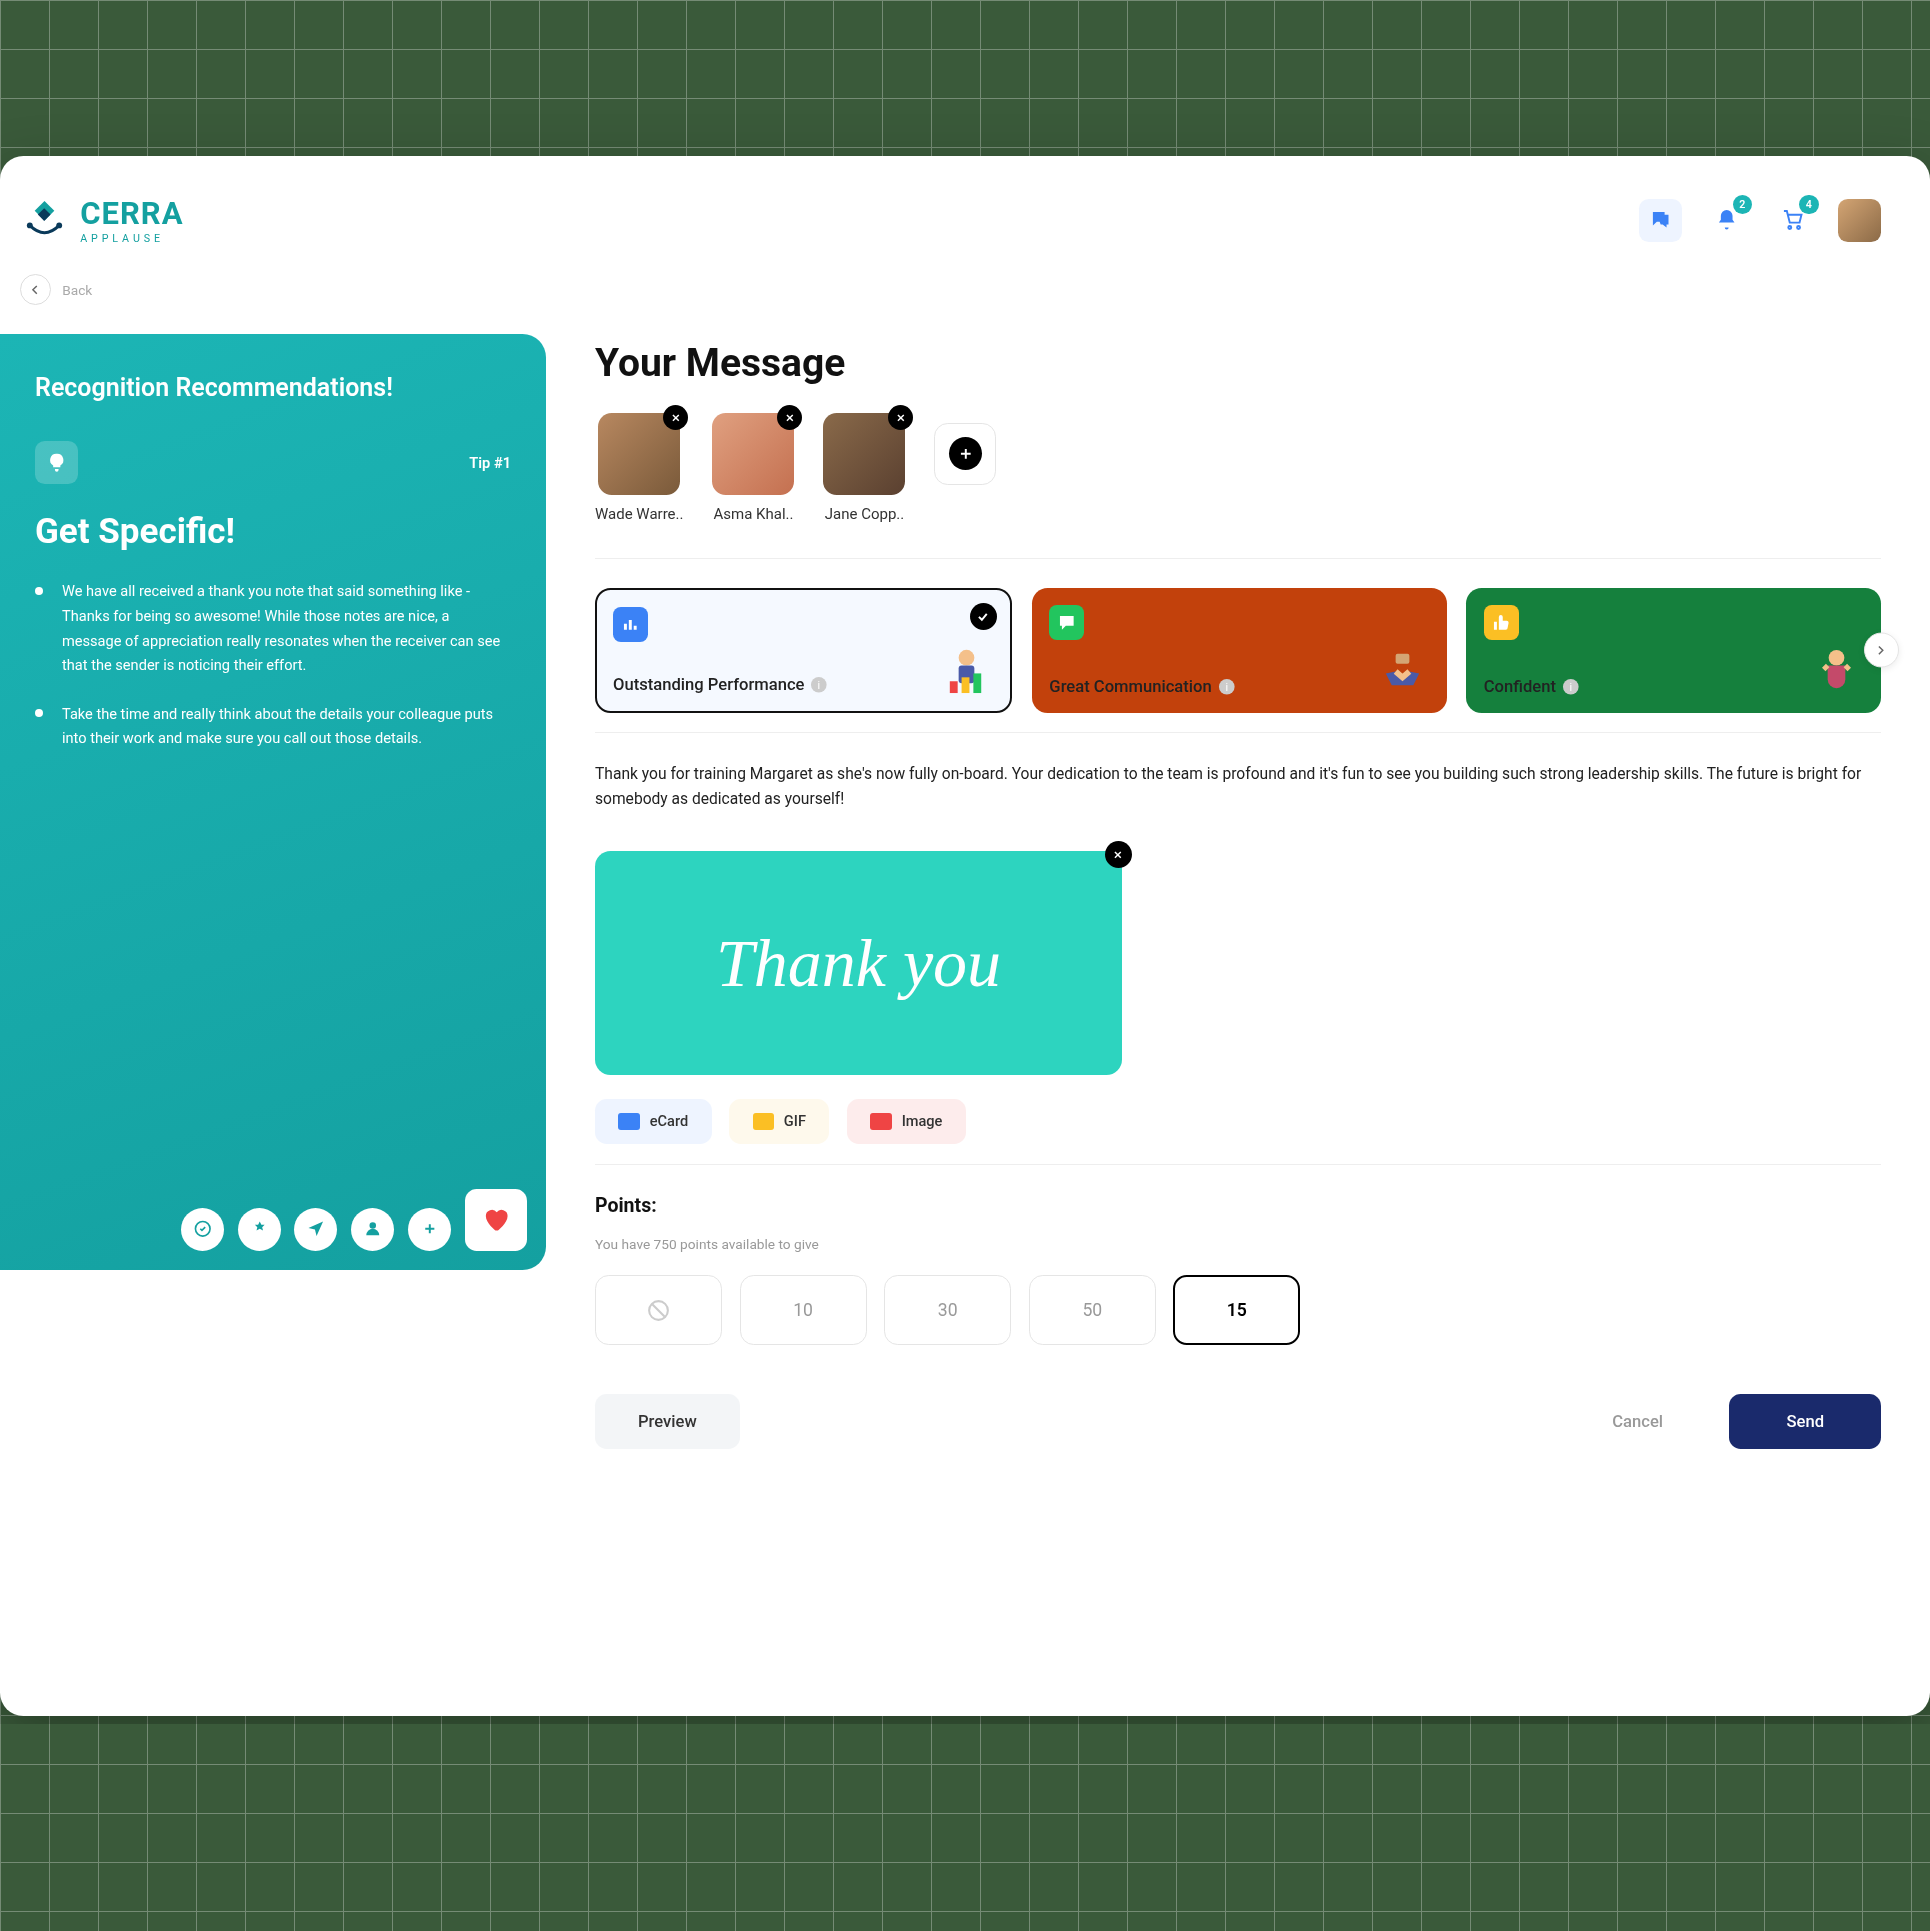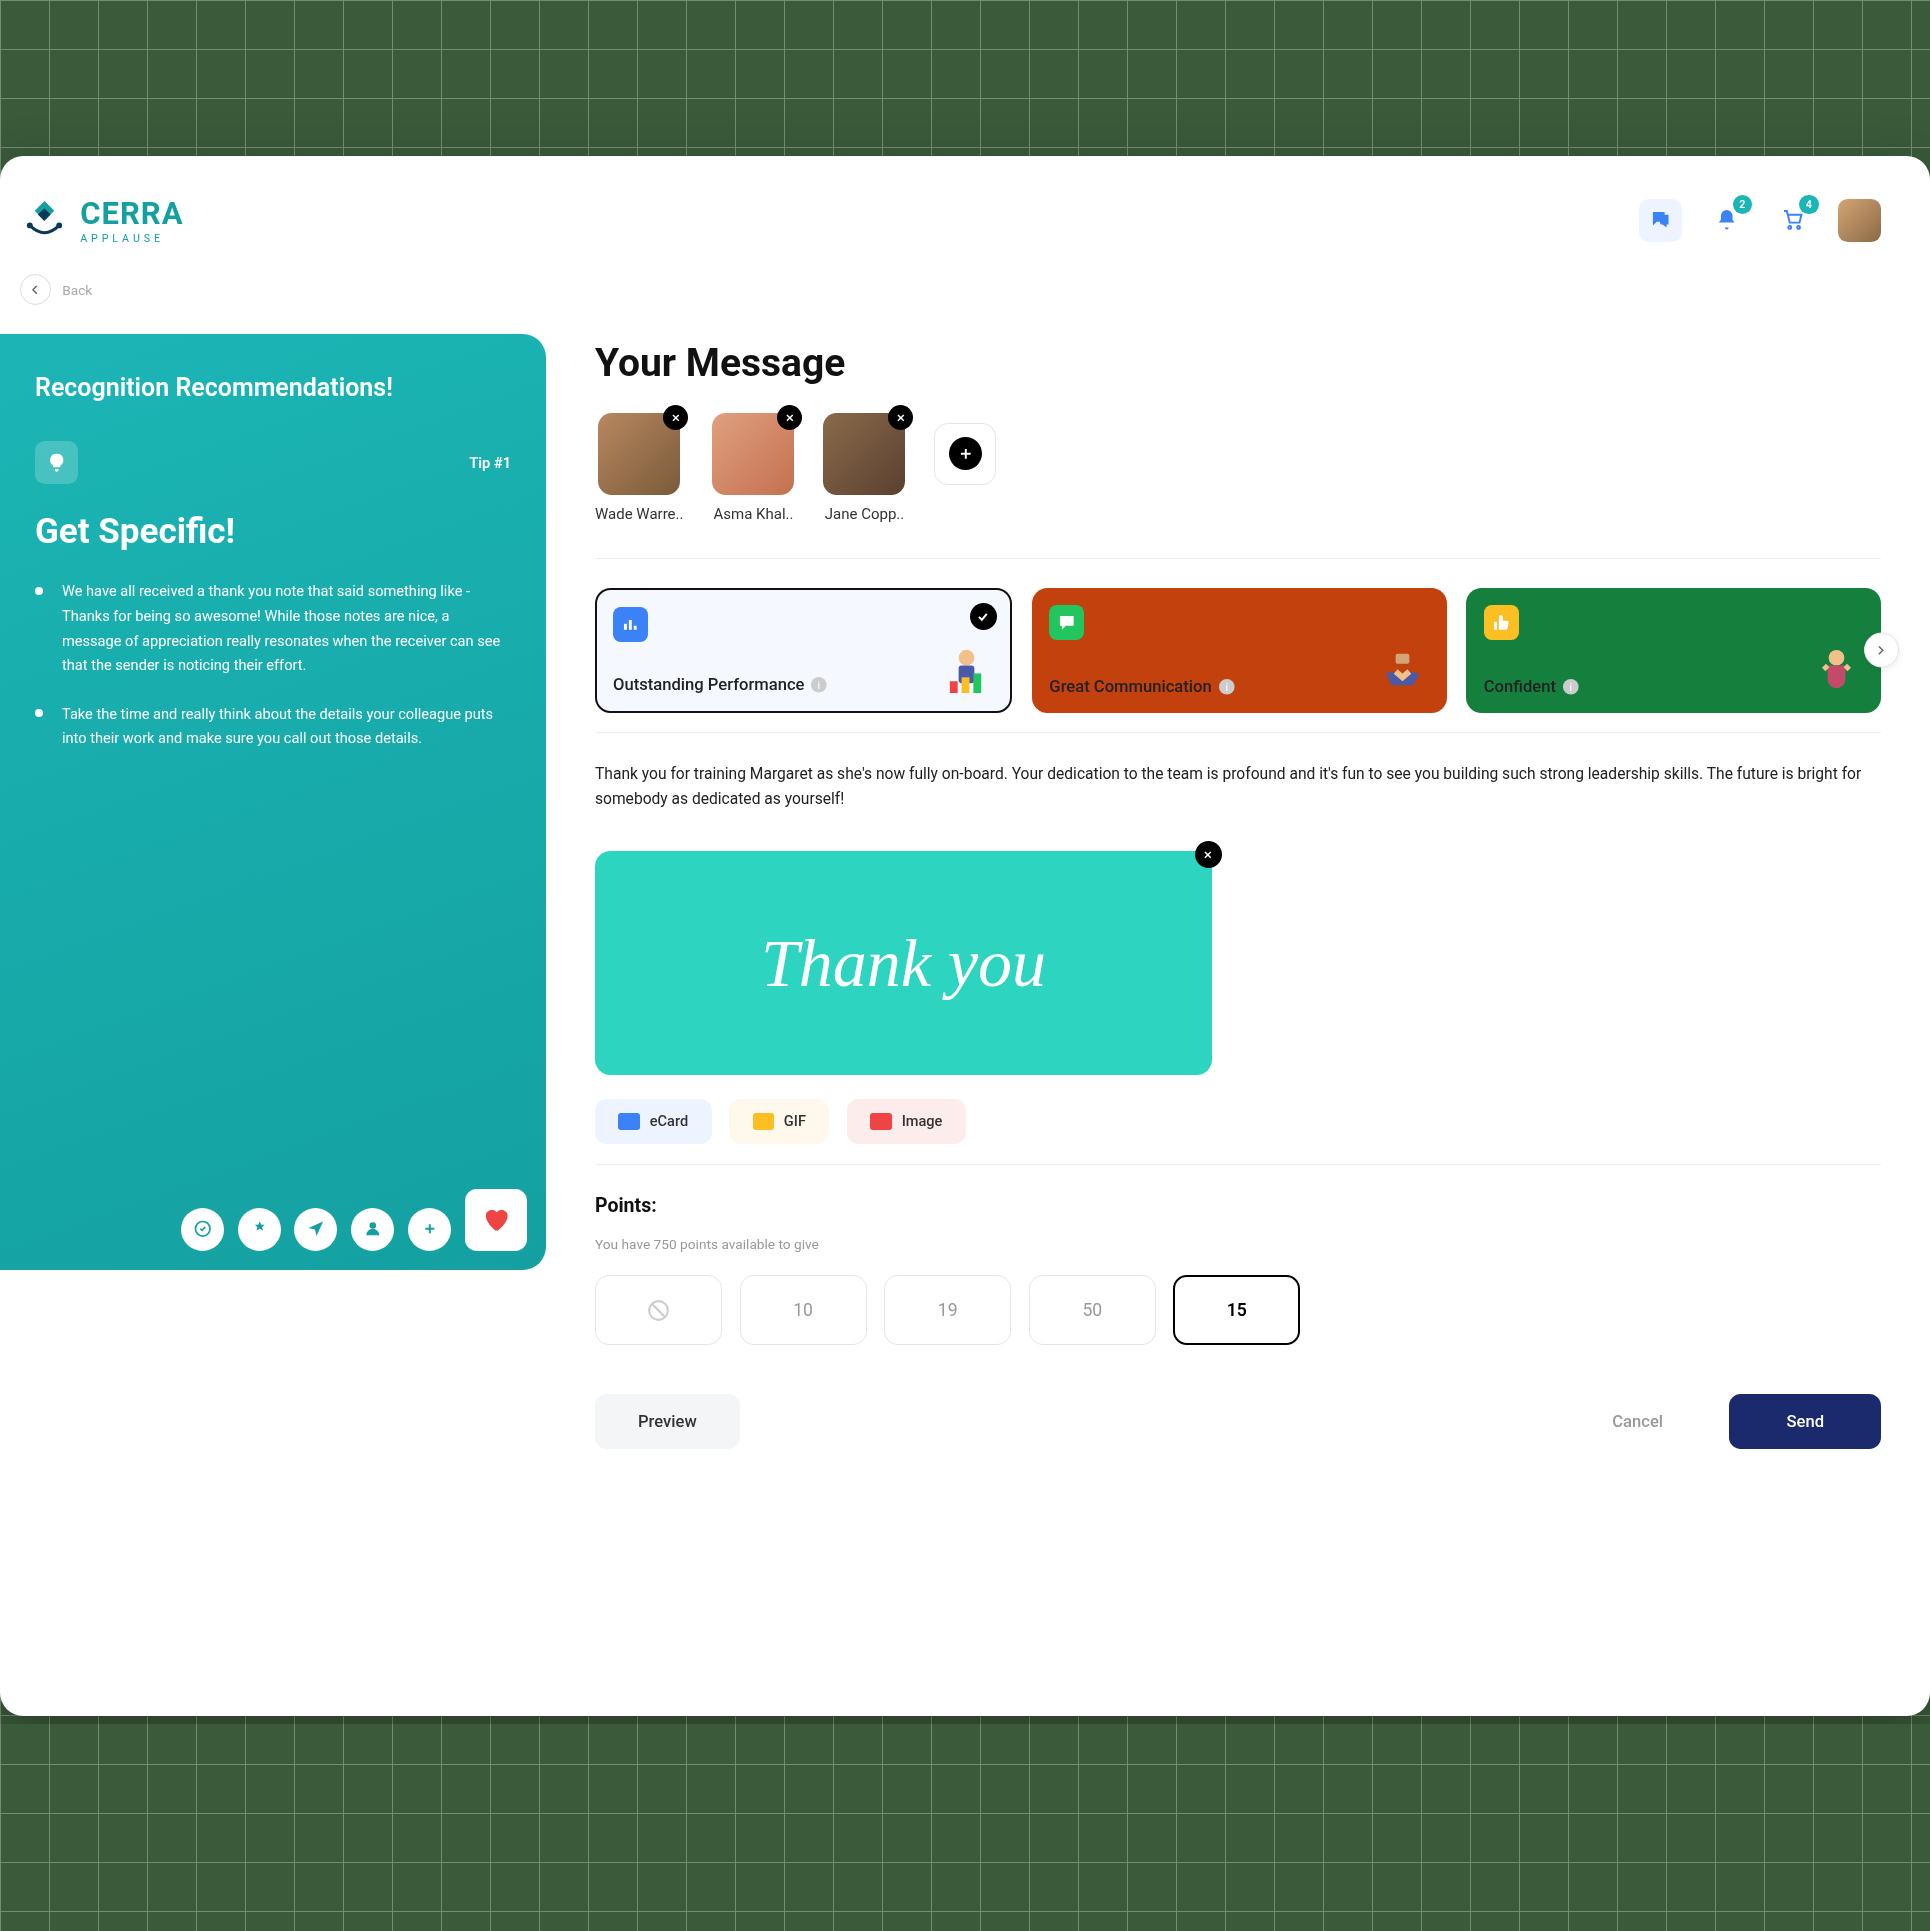--- a/index.html
+++ b/index.html
@@ -73,21 +73,21 @@
 .cv-bottom { display: flex; align-items: flex-end; justify-content: space-between; gap: 7.8px; }
 .cv-name { font-size: 16.6px; font-weight: 500; color: #222; line-height: 1.3; }
 .cv-info { width: 17.6px; height: 17.6px; color: #ccc; }
 .cv-check { position: absolute; top: 13.7px; right: 13.7px; width: 27px; height: 27px; background: #000; border-radius: 50%; display: flex; align-items: center; justify-content: center; }
 .cv-illus { width: 53px; height: 53px; flex-shrink: 0; }
 .cv-next { position: absolute; right: -17.6px; top: 50%; transform: translateY(-50%); width: 35px; height: 35px; background: #fff; border: 1px solid #e5e5e5; border-radius: 50%; display: flex; align-items: center; justify-content: center; cursor: pointer; box-shadow: 0 2px 7.8px rgba(0,0,0,0.08); }
 
 .message-text { font-size: 15.6px; line-height: 1.6; color: #222; margin: 29px 0 39px; }
 
 .thanks-card-wrap { position: relative; display: inline-block; margin-bottom: 23.4px; }
-.thanks-card { width: 617px; height: 224px; background: #2dd4bf; border-radius: 15.6px; display: flex; align-items: center; justify-content: center; }
+.thanks-card { width: 527px; height: 224px; background: #2dd4bf; border-radius: 15.6px; display: flex; align-items: center; justify-content: center; }
 .thanks-text { font-family: 'Brush Script MT', cursive; font-size: 68px; color: #fff; text-align: center; line-height: 0.95; font-style: italic; }
 .thanks-x { position: absolute; top: -9.8px; right: -9.8px; width: 27px; height: 27px; background: #000; border-radius: 50%; display: flex; align-items: center; justify-content: center; cursor: pointer; }
 
 .media-tabs { display: flex; gap: 17.6px; margin-bottom: 11.7px; }
 .media-tab { padding: 13.7px 23.4px; border-radius: 11.7px; display: flex; align-items: center; gap: 9.8px; font-size: 14.6px; font-weight: 500; cursor: pointer; }
 .media-tab.blue { background: #eef4ff; color: #333; }
 .media-tab.yellow { background: #fef9ec; color: #333; }
 .media-tab.red { background: #fdecec; color: #333; }
 .media-icon { width: 21.5px; height: 17.6px; border-radius: 2.9px; }
 .media-icon.b { background: #3b82f6; }
@@ -370,21 +370,21 @@
       <div class="label">Points:</div>
       <div class="sublabel">You have 750 points available to give</div>
       <div class="points-row">
         <div class="points-chip none">
           <svg viewBox="0 0 24 24" fill="none" stroke="currentColor" stroke-width="2">
               <circle cx="12" cy="12" r="9"></circle>
               <path d="M6 6l12 12"></path>
             </svg>
         </div>
         <div class="points-chip">10</div>
-        <div class="points-chip">19</div>
+        <div class="points-chip">30</div>
         <div class="points-chip">50</div>
         <div class="points-chip selected">15</div>
       </div>
 
       <div class="actions">
         <button class="btn btn-preview">Preview</button>
         <div class="actions-right">
           <button class="btn btn-cancel">Cancel</button>
           <button class="btn btn-send">Send</button>
         </div>

